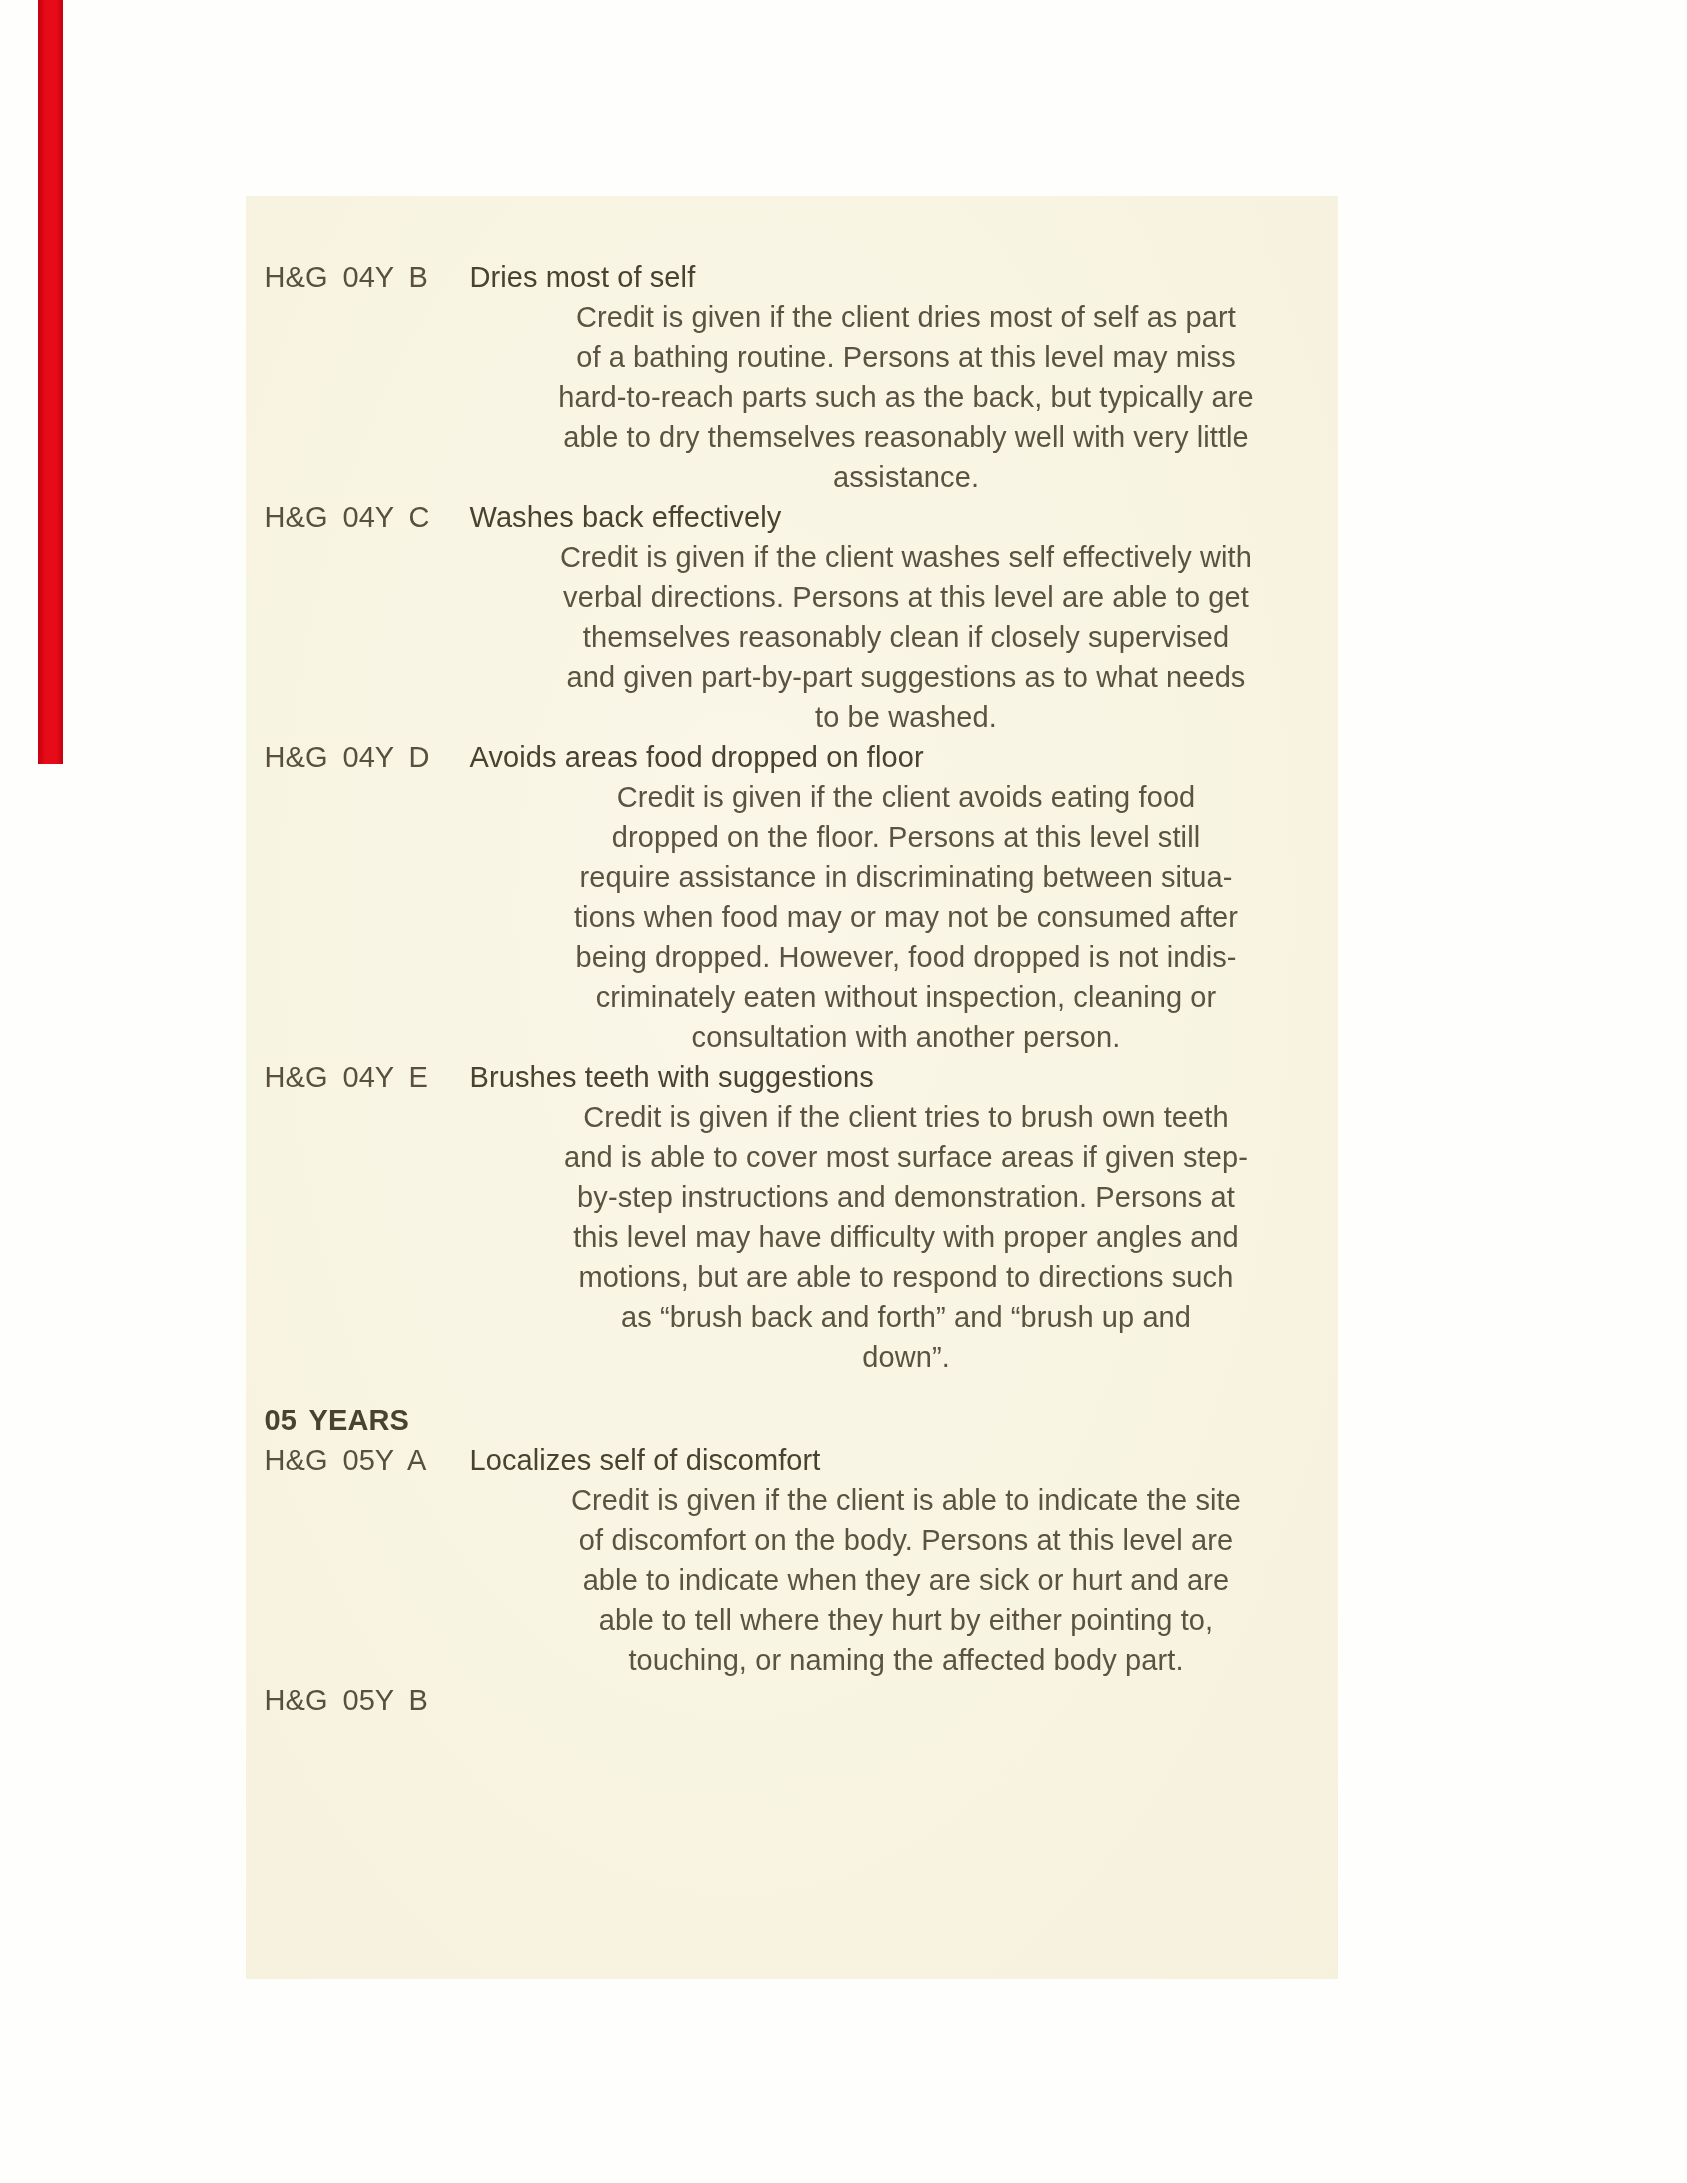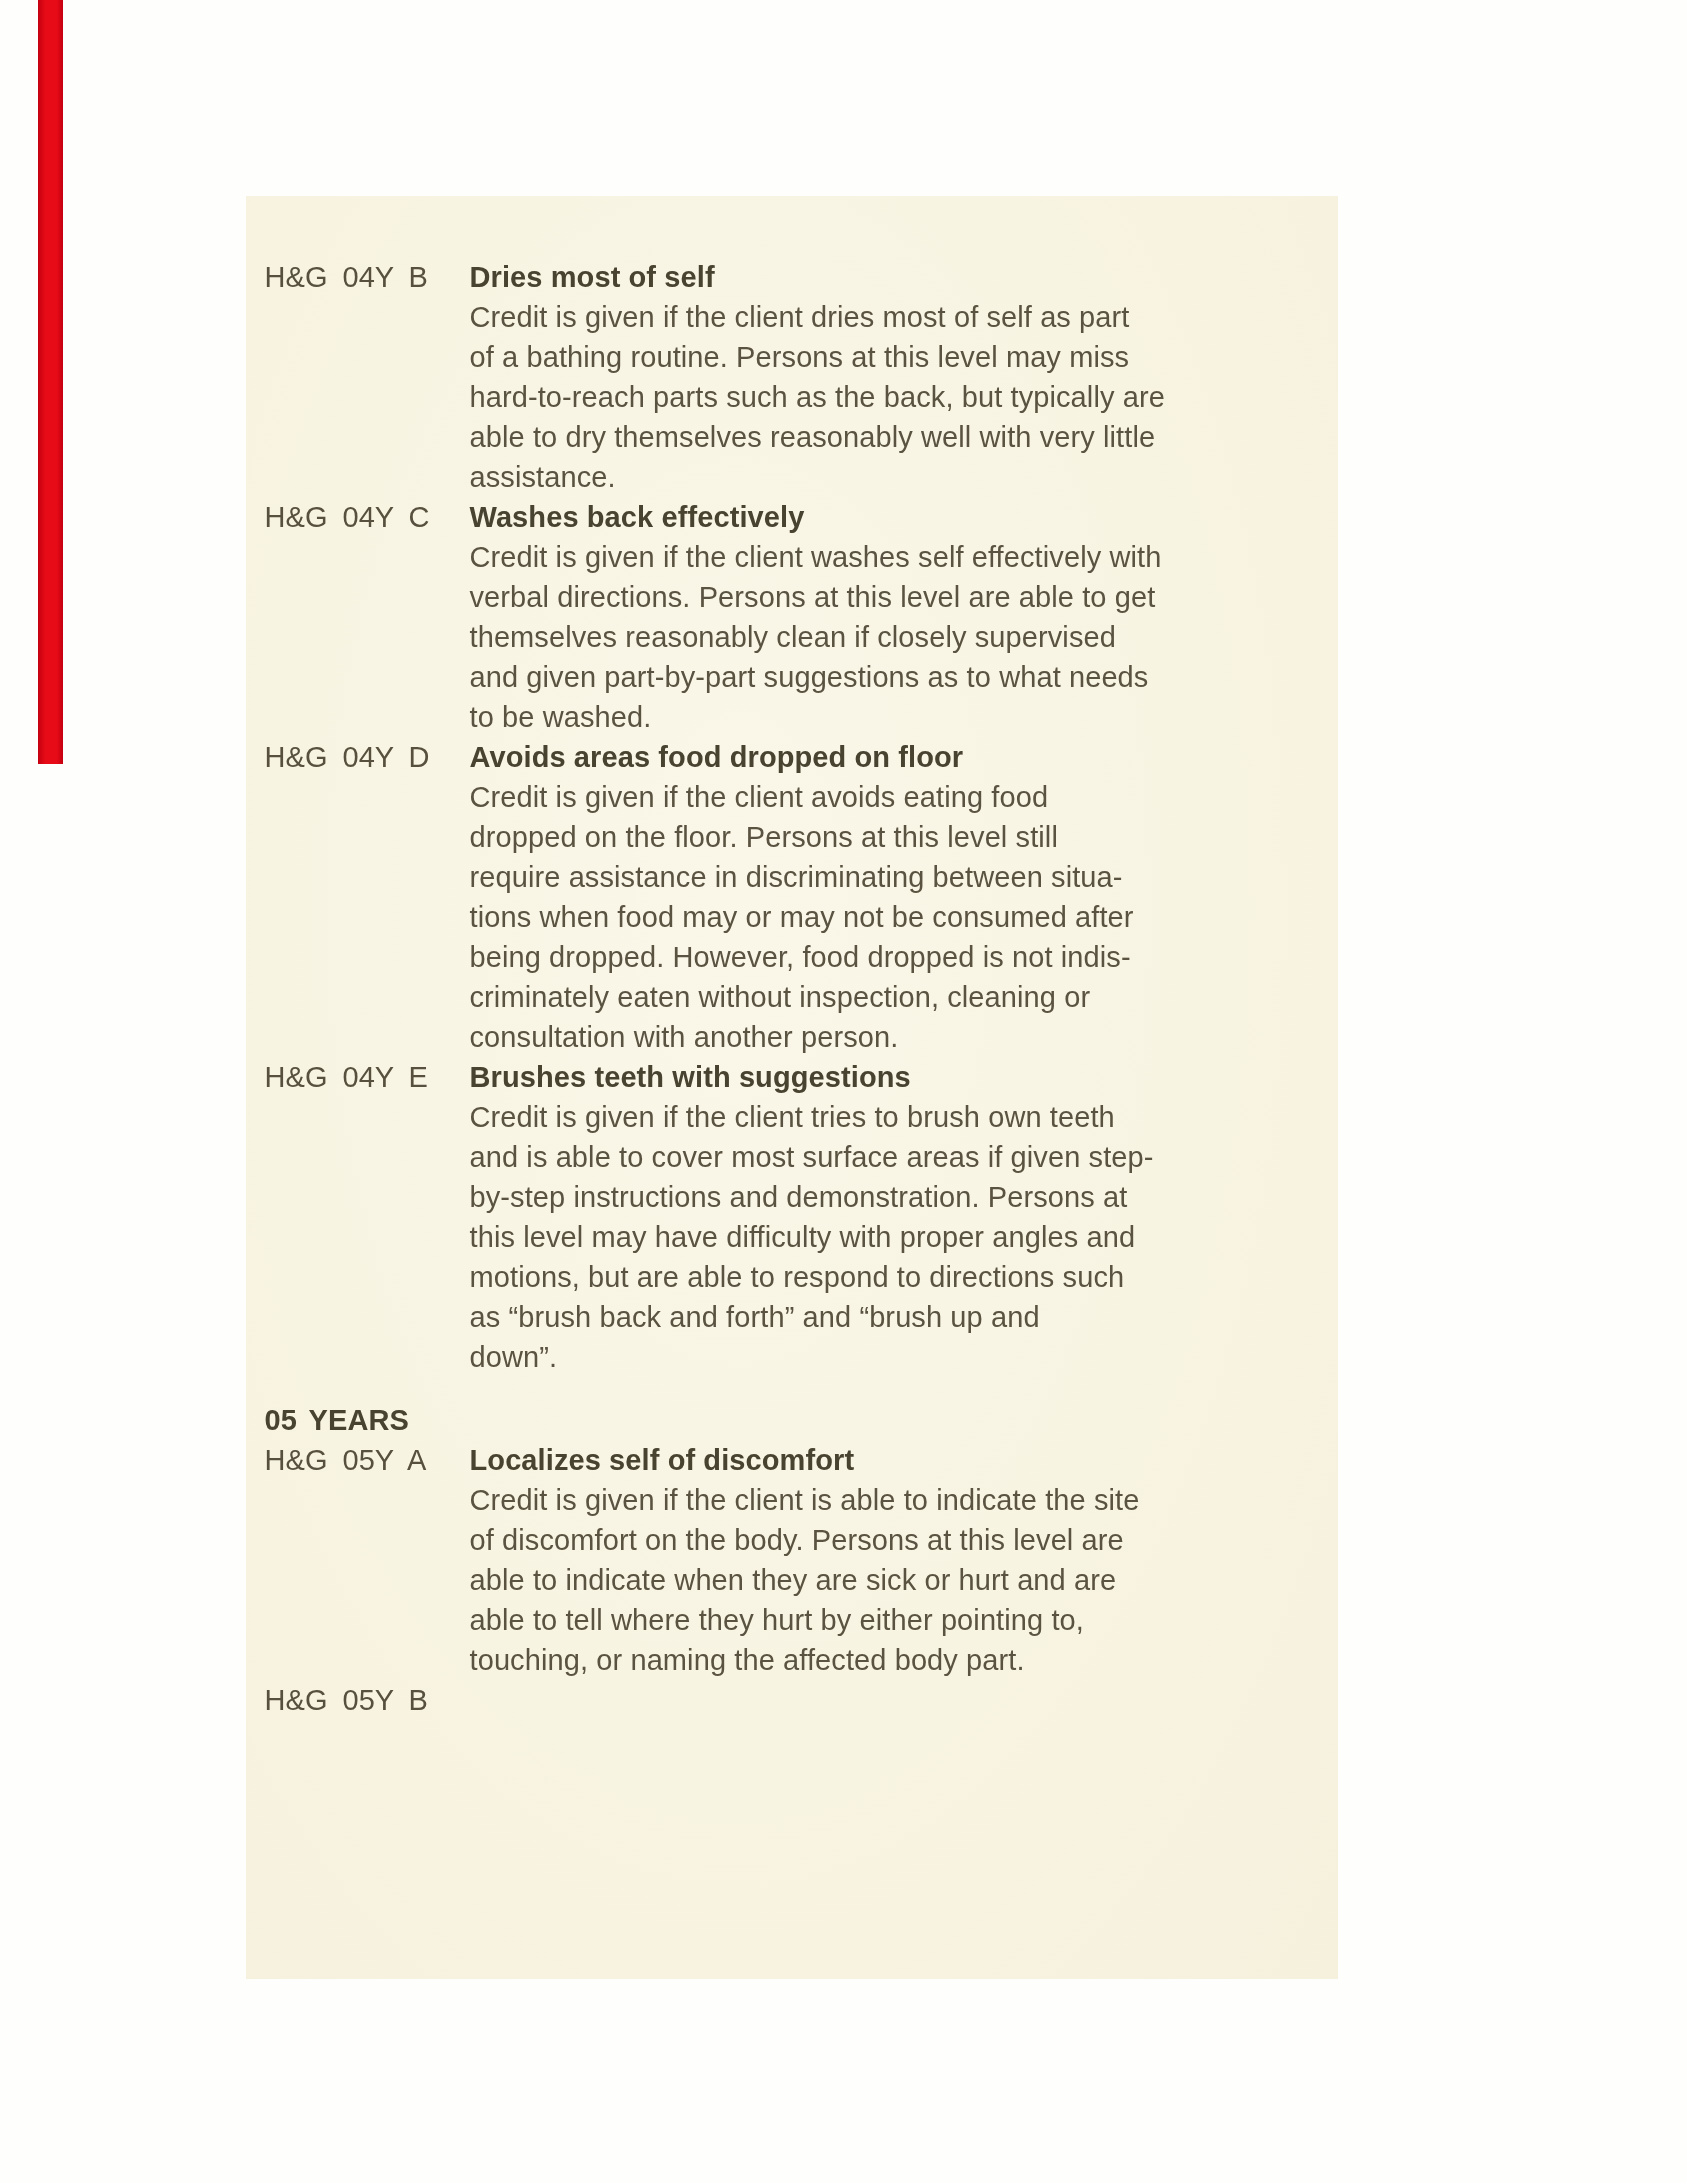--- a/index.html
+++ b/index.html
@@ -49,26 +49,27 @@
   }
   .code {
     flex: 0 0 205px;
     word-spacing: 6.6px;
     white-space: nowrap;
   }
   .etext {
     flex: 1 1 auto;
   }
   .title {
-    font-weight: bold;
+    font-weight: normal;
     color: #484230;
   }
   .body {
     white-space: pre-line;
     color: #5a5341;
+    text-align: center;
   }
   .section-header {
     font-weight: bold;
     color: #484230;
     margin-top: 22.5px;
     word-spacing: 4px;
   }
 </style>
 </head>
 <body>

